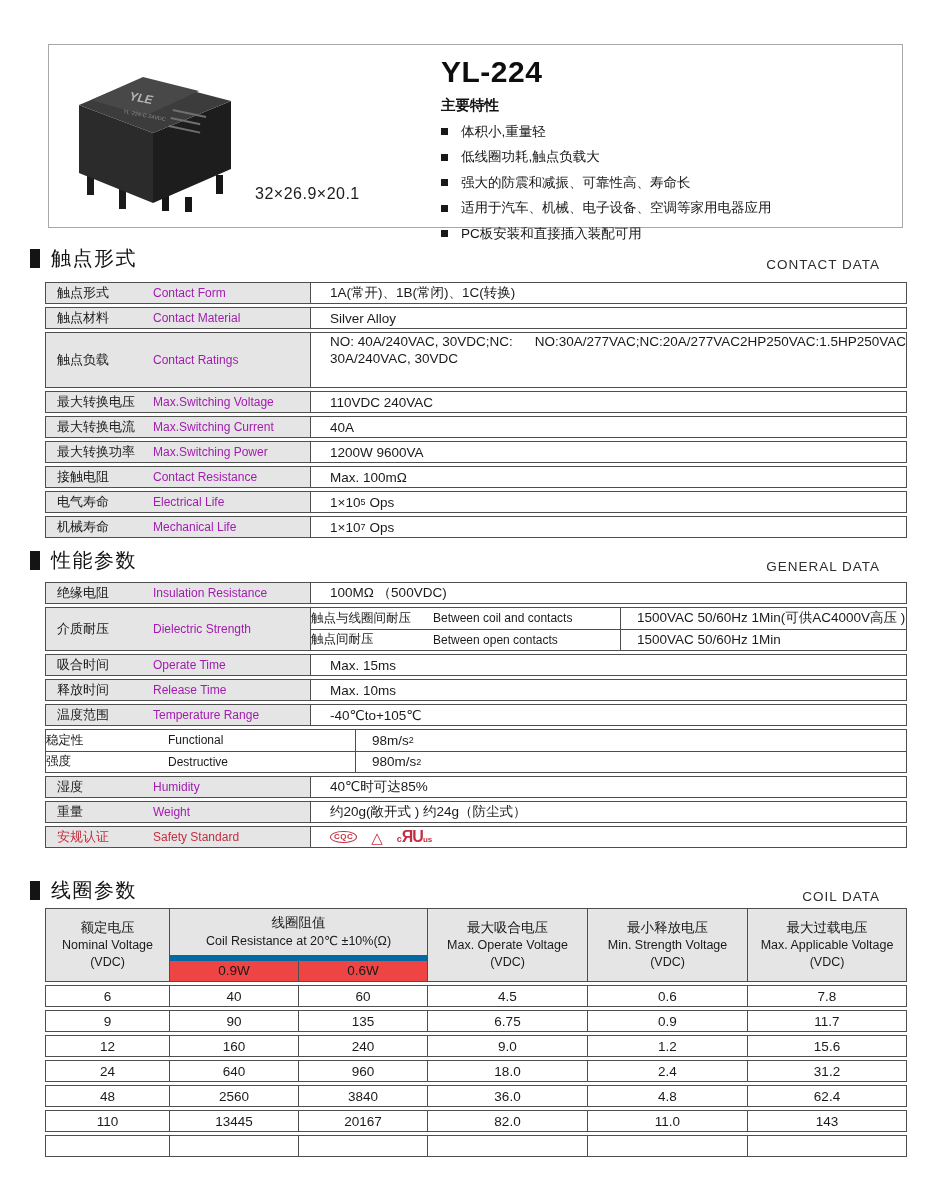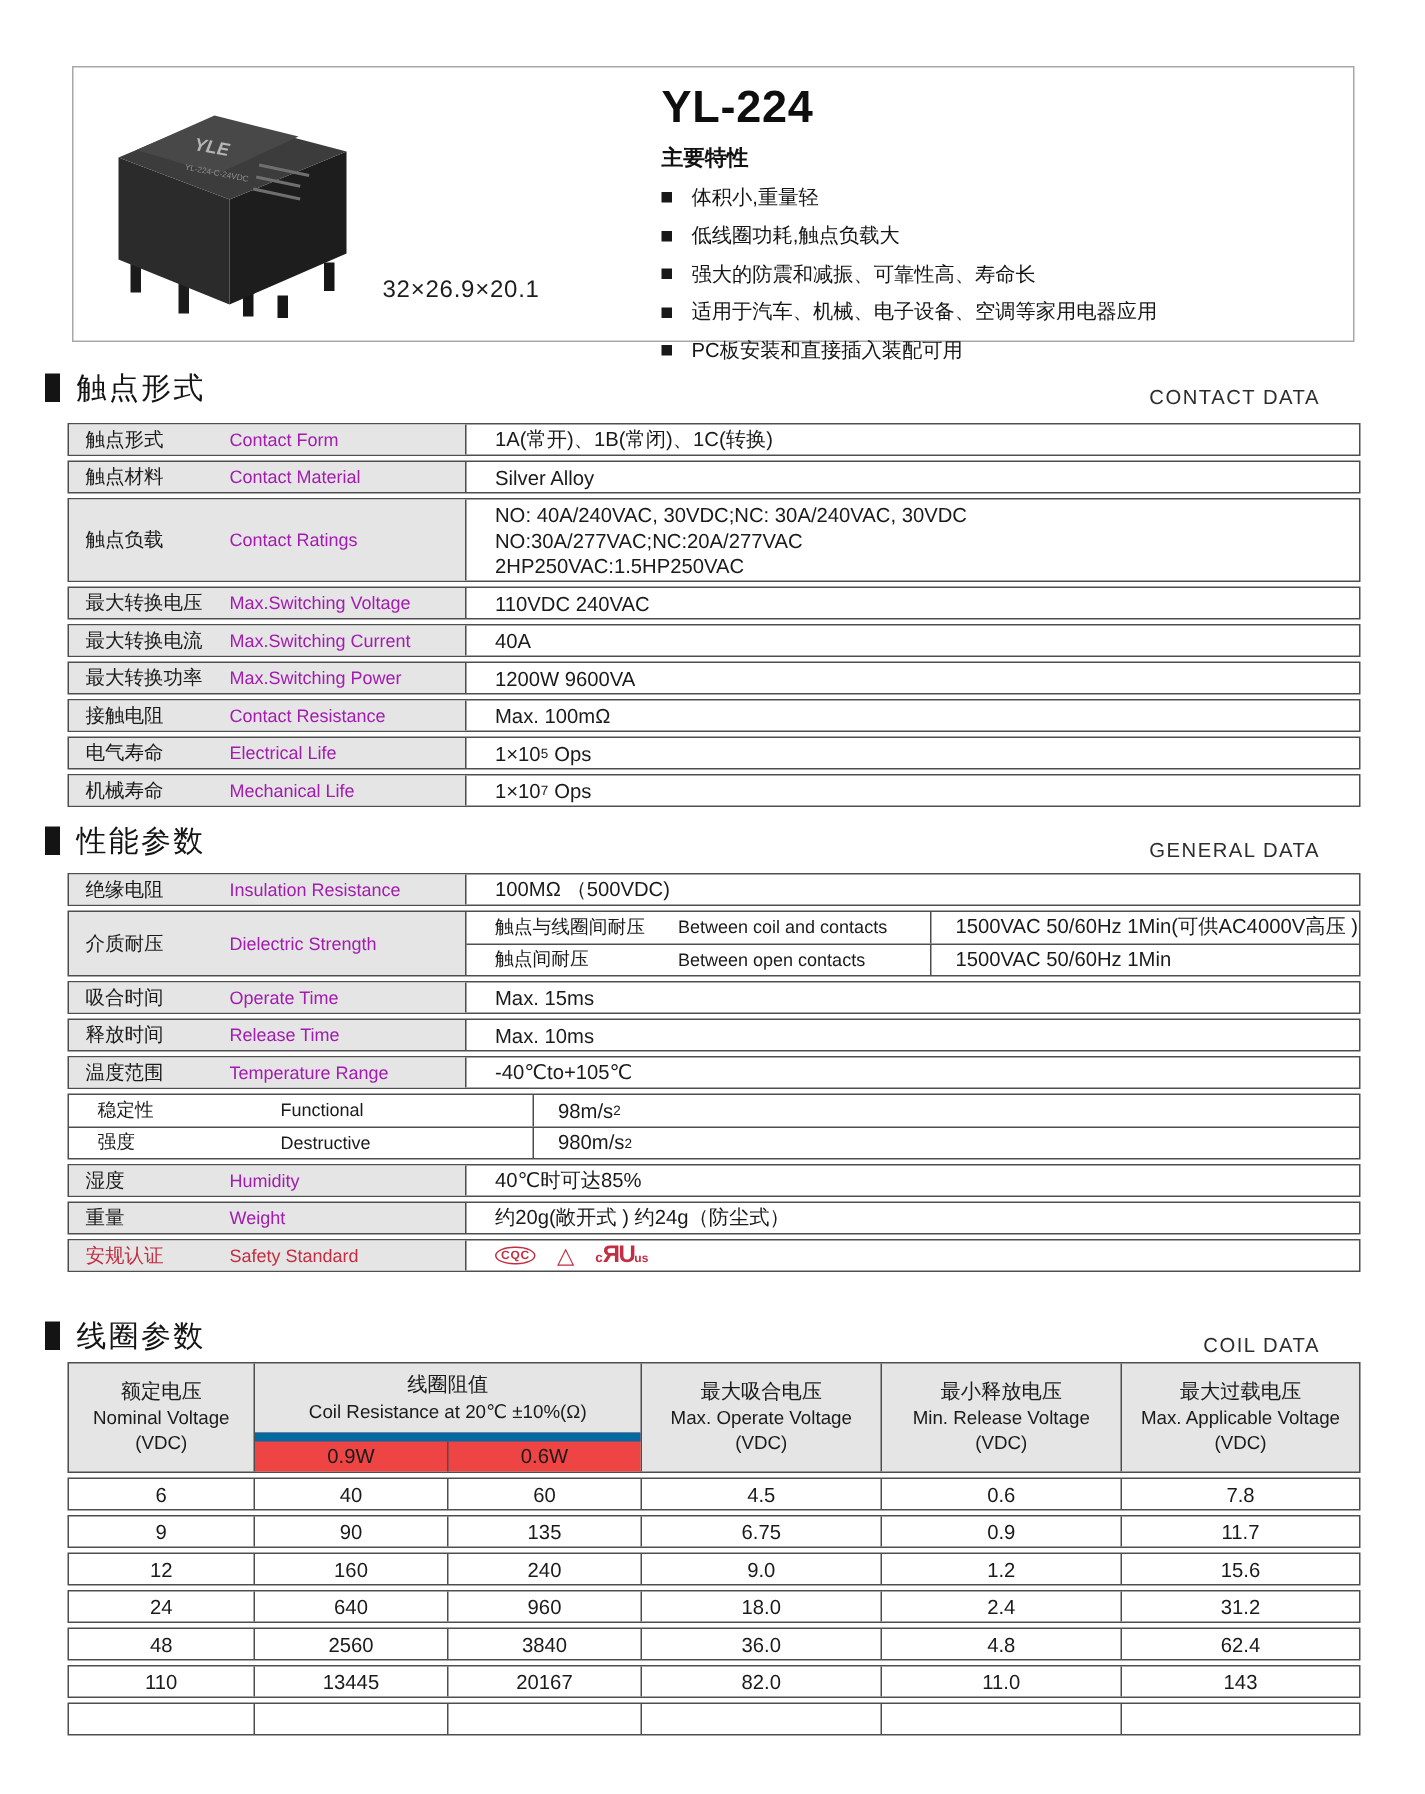--- a/index.html
+++ b/index.html
@@ -26,25 +26,25 @@
 
   
   .tbl { position:absolute; left:45px; width:862px; }
   .row { display:flex; border:1px solid #4e4e4e; margin-bottom:3px; background:#fff; height:22px; }
   .row.h2 { height:44px; }
   .row.h3 { height:56px; }
   .lab { width:265px; flex:none; background:#e5e5e5; border-right:1px solid #4e4e4e; display:flex; align-items:center; padding-left:11px; }
   .lab .cn { font-size:13px; min-width:96px; padding-right:4px; white-space:nowrap; }
   .lab .en { font-size:12px; color:#a21caf; white-space:nowrap; }
   .val { flex:1; display:flex; align-items:center; padding-left:19px; font-size:13.5px; }
-  .val.multi { flex-direction:column; align-items:flex-start; justify-content:center; line-height:17px; }
+  .val.multi { flex-direction:row; align-items:flex-start; justify-content:center; line-height:17px; }
   .split { flex:1; display:flex; flex-direction:column; }
   .srow { flex:1; display:flex; }
   .srow.first { border-bottom:1px solid #4e4e4e; }
-  .slab { width:310px; flex:none; border-right:1px solid #4e4e4e; display:flex; align-items:center; padding-left:19px; }
+  .slab { width:310px; flex:none; border-right:1px solid #4e4e4e; display:flex; align-items:center; }
   .slab .cn { font-size:12.5px; min-width:122px; white-space:nowrap; }
   .slab .en { font-size:12px; white-space:nowrap; }
   .sval { flex:1; display:flex; align-items:center; padding-left:16px; font-size:13.5px; }
   sup { font-size:9px; }
   .sfx { margin-left:4px; }
   .red { color:#c22f42 !important; }
 
   
   .icons { gap:14px; color:#c22f42; }
   .cqc-badge { border:1.5px solid #c22f42; border-radius:50%; padding:1px 3px; font-size:8px; font-weight:bold; letter-spacing:0.5px; line-height:1.1; }
@@ -375,21 +375,21 @@
           <div class="sc">0.6W</div>
         </div>
       </div>
       <div class="ch c3">
         <span class="l1">最大吸合电压</span>
         <span class="l2">Max. Operate Voltage</span>
         <span class="l2">(VDC)</span>
       </div>
       <div class="ch c4">
         <span class="l1">最小释放电压</span>
-        <span class="l2">Min. Release Voltage</span>
+        <span class="l2">Min. Strength Voltage</span>
         <span class="l2">(VDC)</span>
       </div>
       <div class="ch c5">
         <span class="l1">最大过载电压</span>
         <span class="l2">Max. Applicable Voltage</span>
         <span class="l2">(VDC)</span>
       </div>
     </div>
 
     <div class="coil-row">

